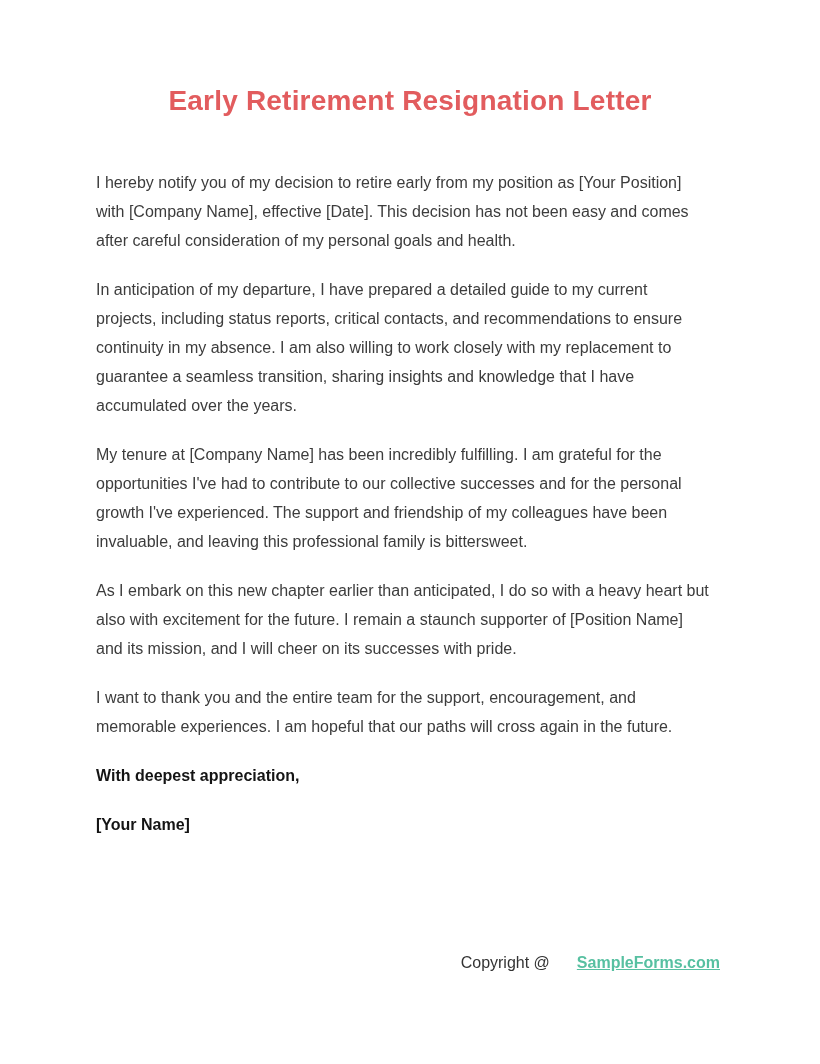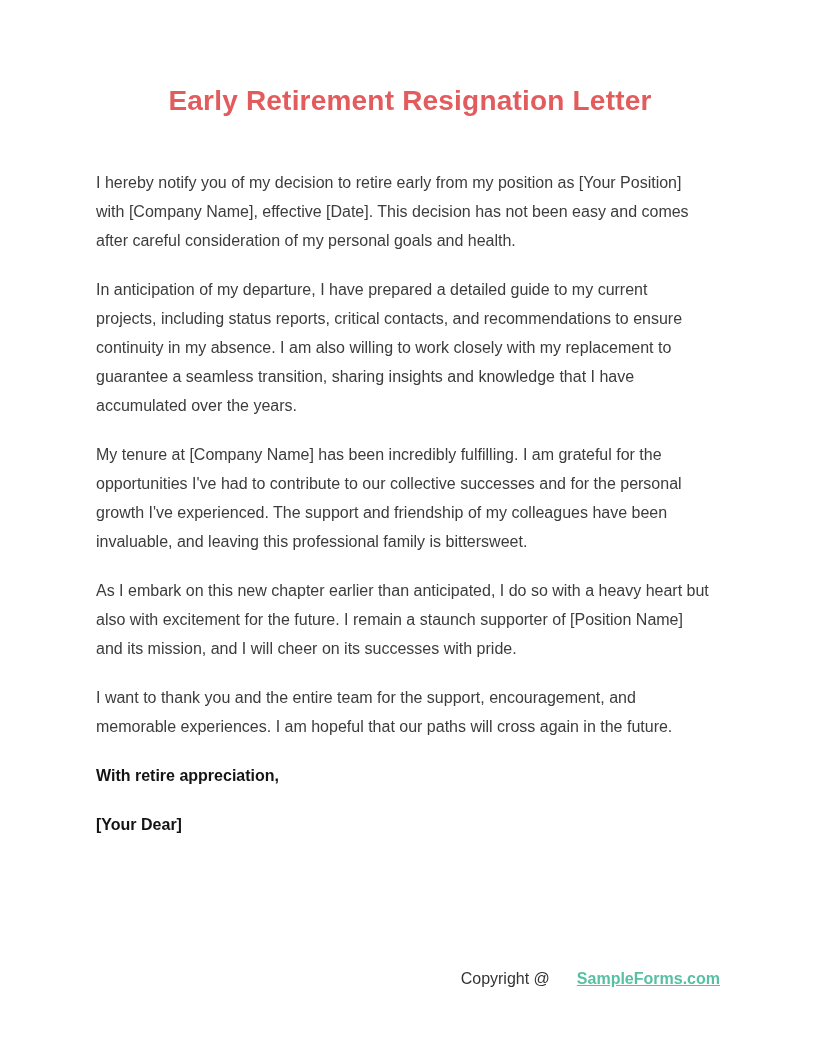--- a/index.html
+++ b/index.html
@@ -44,21 +44,21 @@
     margin: 0 0 20px 0;
   }
   .signature {
     font-weight: bold;
     color: #141414;
     margin: 0;
   }
   .footer {
     position: absolute;
     right: 100px;
-    bottom: 36px;
+    bottom: 52px;
     display: flex;
     align-items: baseline;
     gap: 7px;
     font-size: 16px;
     color: #333333;
   }
   .footer .site-link {
     font-weight: bold;
     text-decoration: underline;
     color: #57c0a1;
@@ -79,23 +79,23 @@
     <p class="body-para">I hereby notify you of my decision to retire early from my position as [Your Position] with [Company Name], effective [Date]. This decision has not been easy and comes after careful consideration of my personal goals and health.</p>
 
     <p class="body-para">In anticipation of my departure, I have prepared a detailed guide to my current projects, including status reports, critical contacts, and recommendations to ensure continuity in my absence. I am also willing to work closely with my replacement to guarantee a seamless transition, sharing insights and knowledge that I have accumulated over the years.</p>
 
     <p class="body-para">My tenure at [Company Name] has been incredibly fulfilling. I am grateful for the opportunities I've had to contribute to our collective successes and for the personal growth I've experienced. The support and friendship of my colleagues have been invaluable, and leaving this professional family is bittersweet.</p>
 
     <p class="body-para">As I embark on this new chapter earlier than anticipated, I do so with a heavy heart but also with excitement for the future. I remain a staunch supporter of [Position Name] and its mission, and I will cheer on its successes with pride.</p>
 
     <p class="body-para">I want to thank you and the entire team for the support, encouragement, and memorable experiences. I am hopeful that our paths will cross again in the future.</p>
 
-    <p class="closing">With retire appreciation,</p>
+    <p class="closing">With deepest appreciation,</p>
 
-    <p class="signature">[Your Dear]</p>
+    <p class="signature">[Your Name]</p>
 
   </div>
 
   <div class="footer">
     <span>Copyright @</span>
     <a class="site-link">SampleForms.com</a>
   </div>
 
 </div>
 

